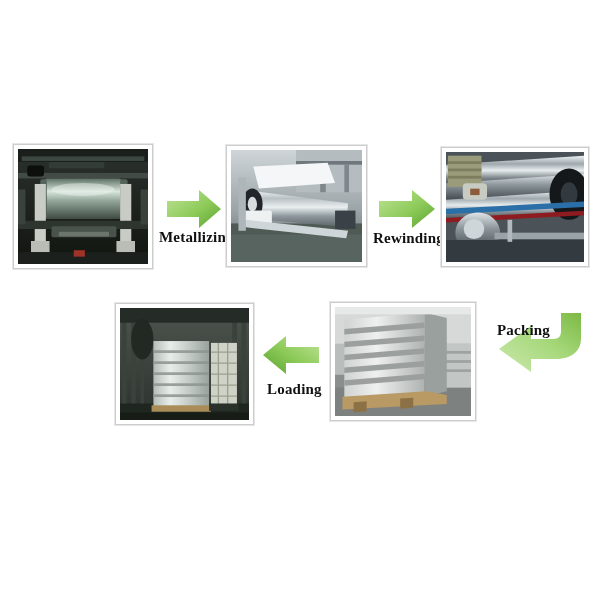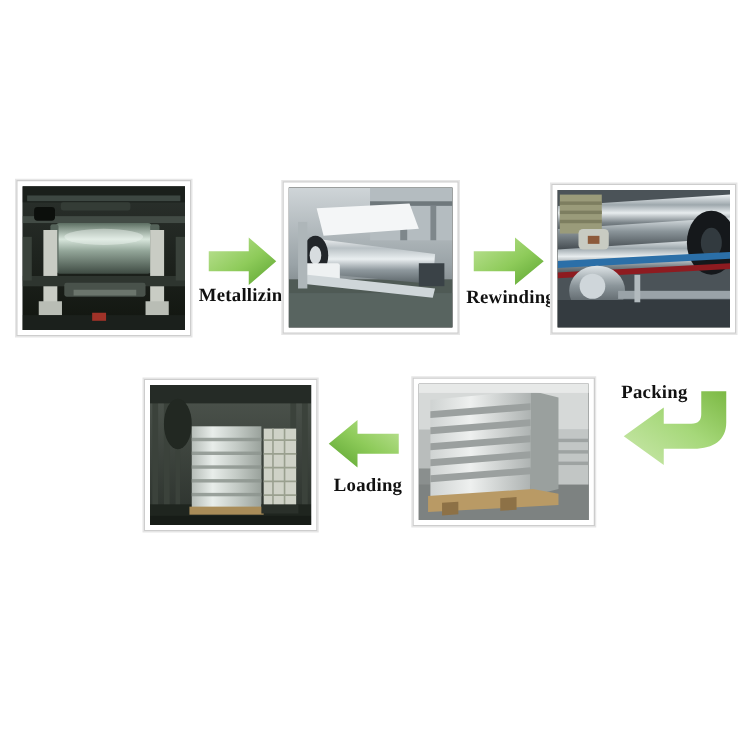--- a/index.html
+++ b/index.html
@@ -232,21 +232,21 @@
                L34 47
                L34 60
                L2 37
                L34 14
                L34 27
                L56 27
                C62 27 64 24 64 19
                L64 1 Z" fill="url(#arrG3)"></path>
     </svg>
   </div>
-  <div class="step-label" style="left:497px; top:307px;text-align:right;">Packing</div>
+  <div class="step-label" style="left:497px; top:323px;text-align:right;">Packing</div>
 
   <div class="photo-frame" style="left:330px; top:302px; width:146px; height:119px;">
     <div class="photo-inner">
       <svg viewBox="0 0 146 119" preserveAspectRatio="none" aria-hidden="true">
         <defs>
           <linearGradient id="palG" x1="0" y1="0" x2="1" y2="0">
             <stop offset="0%" stop-color="#cfd3d2"></stop>
             <stop offset="40%" stop-color="#eef0ef"></stop>
             <stop offset="100%" stop-color="#aeb3b2"></stop>
           </linearGradient>

